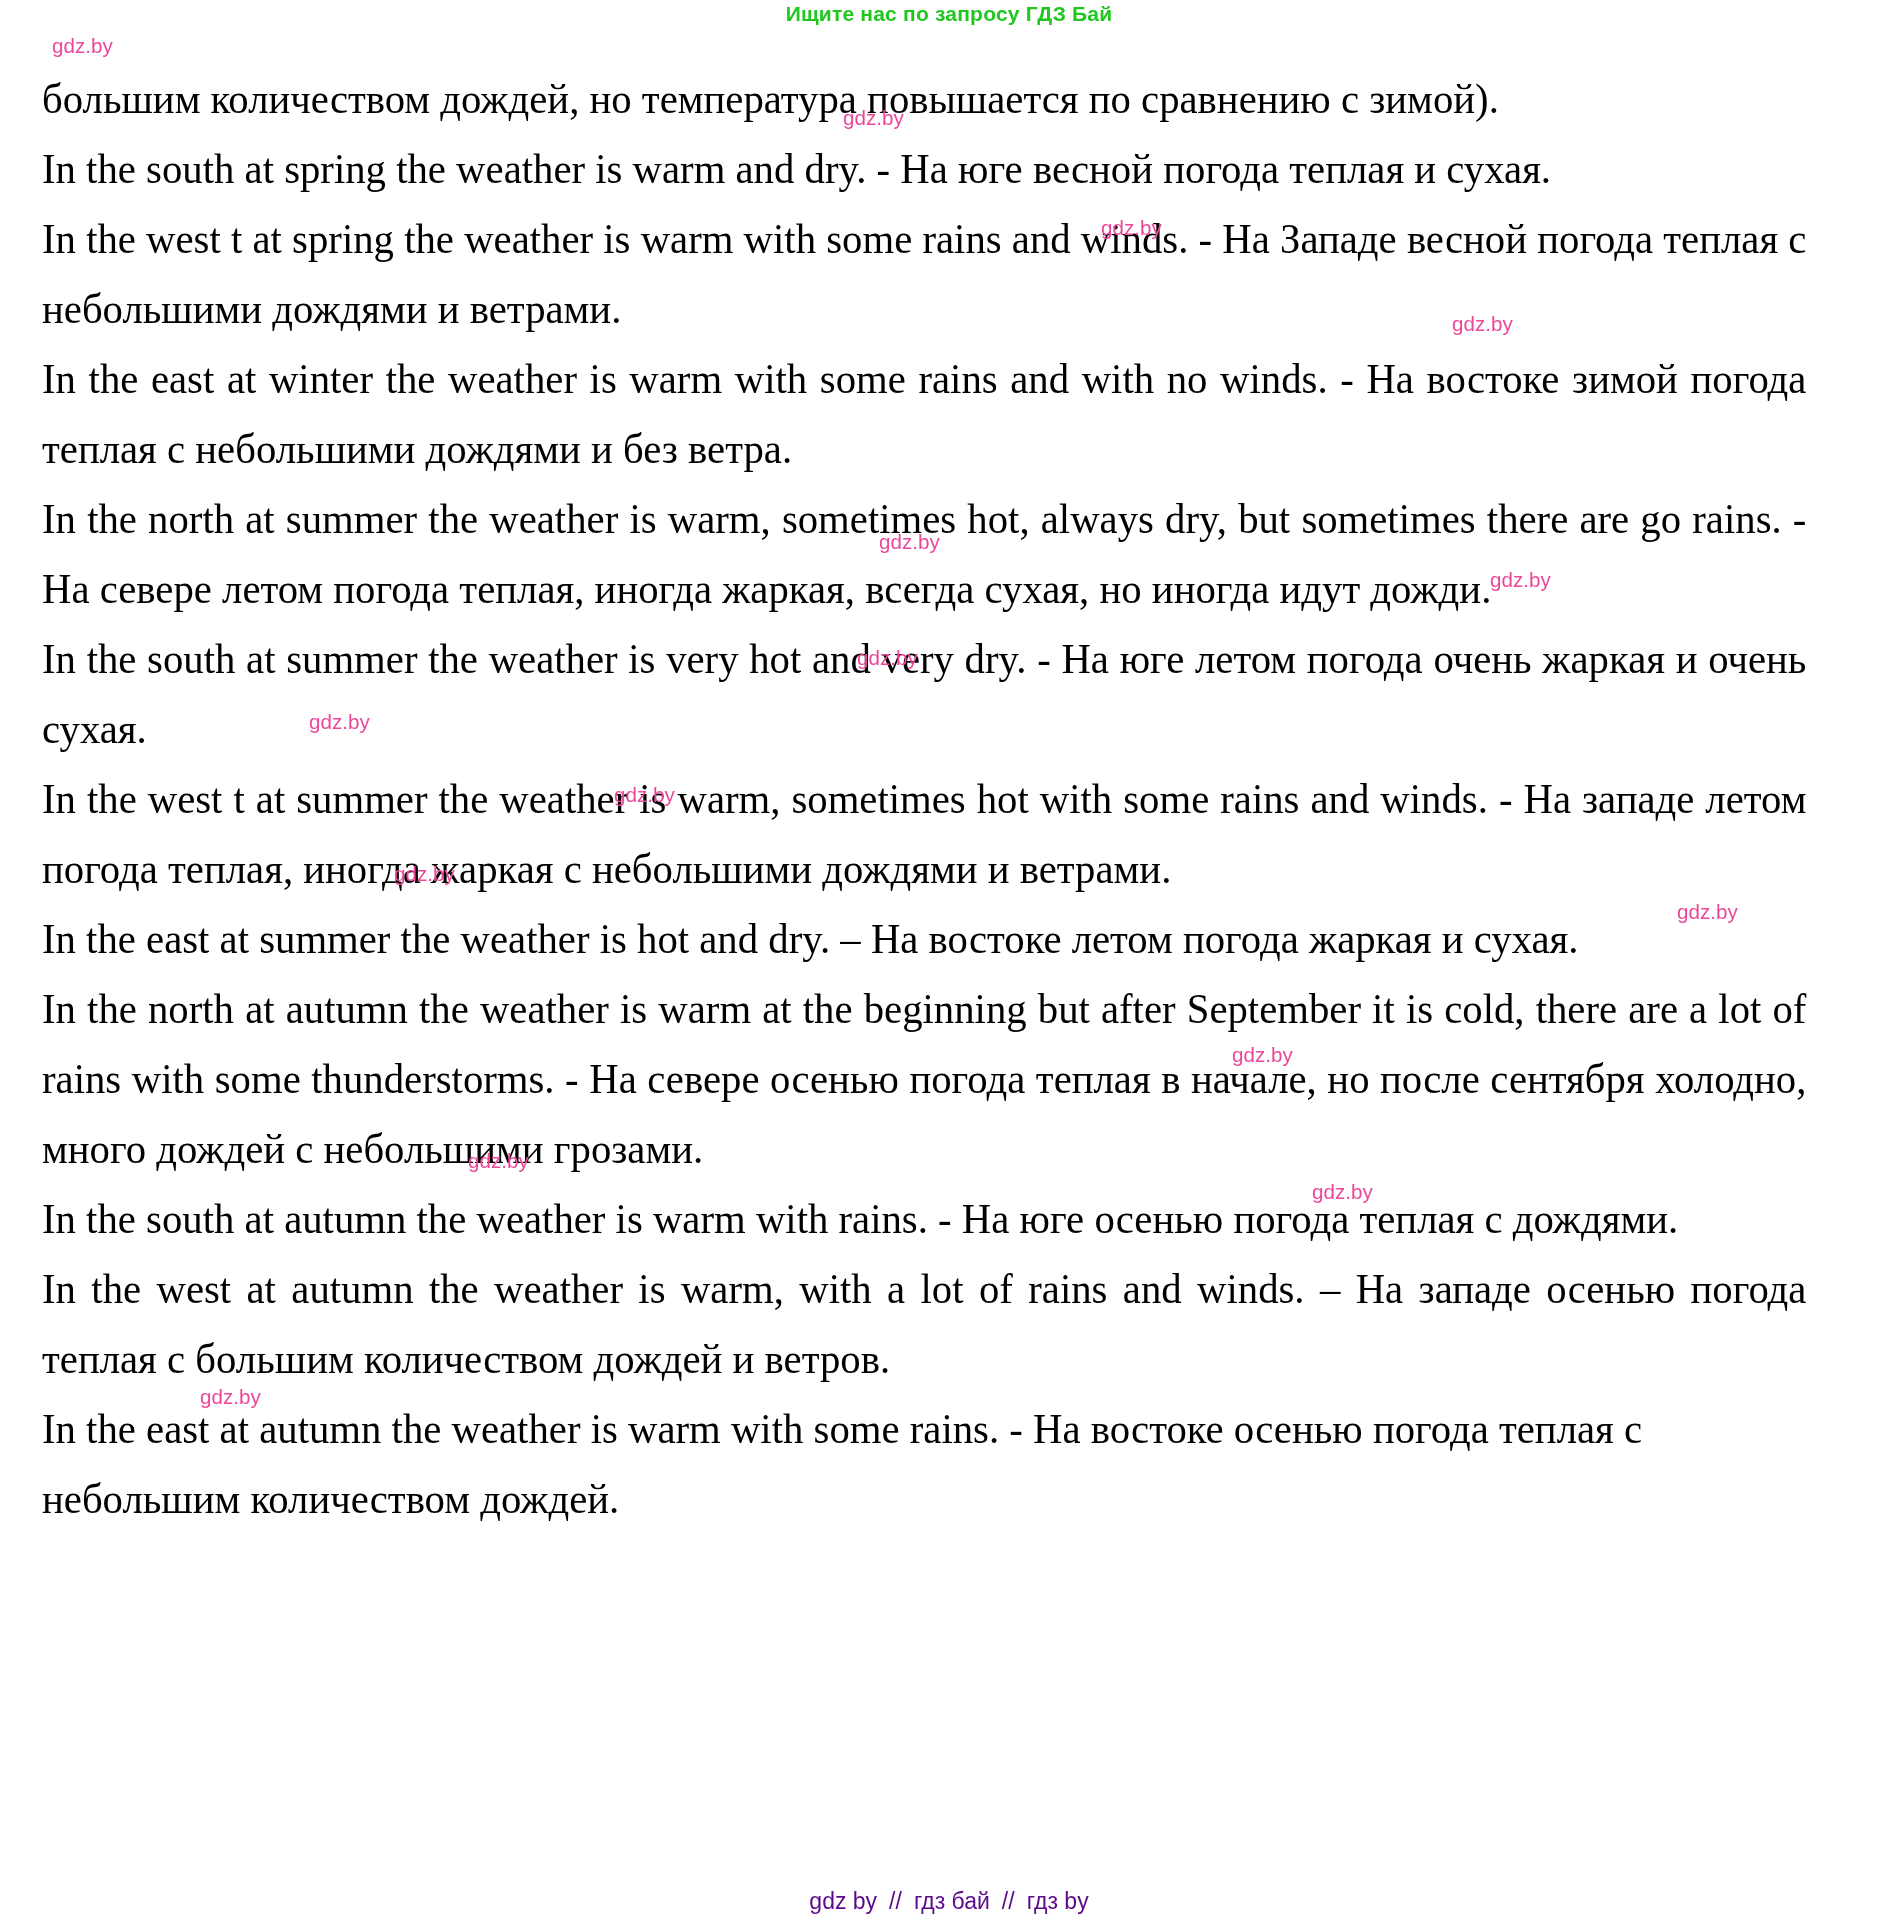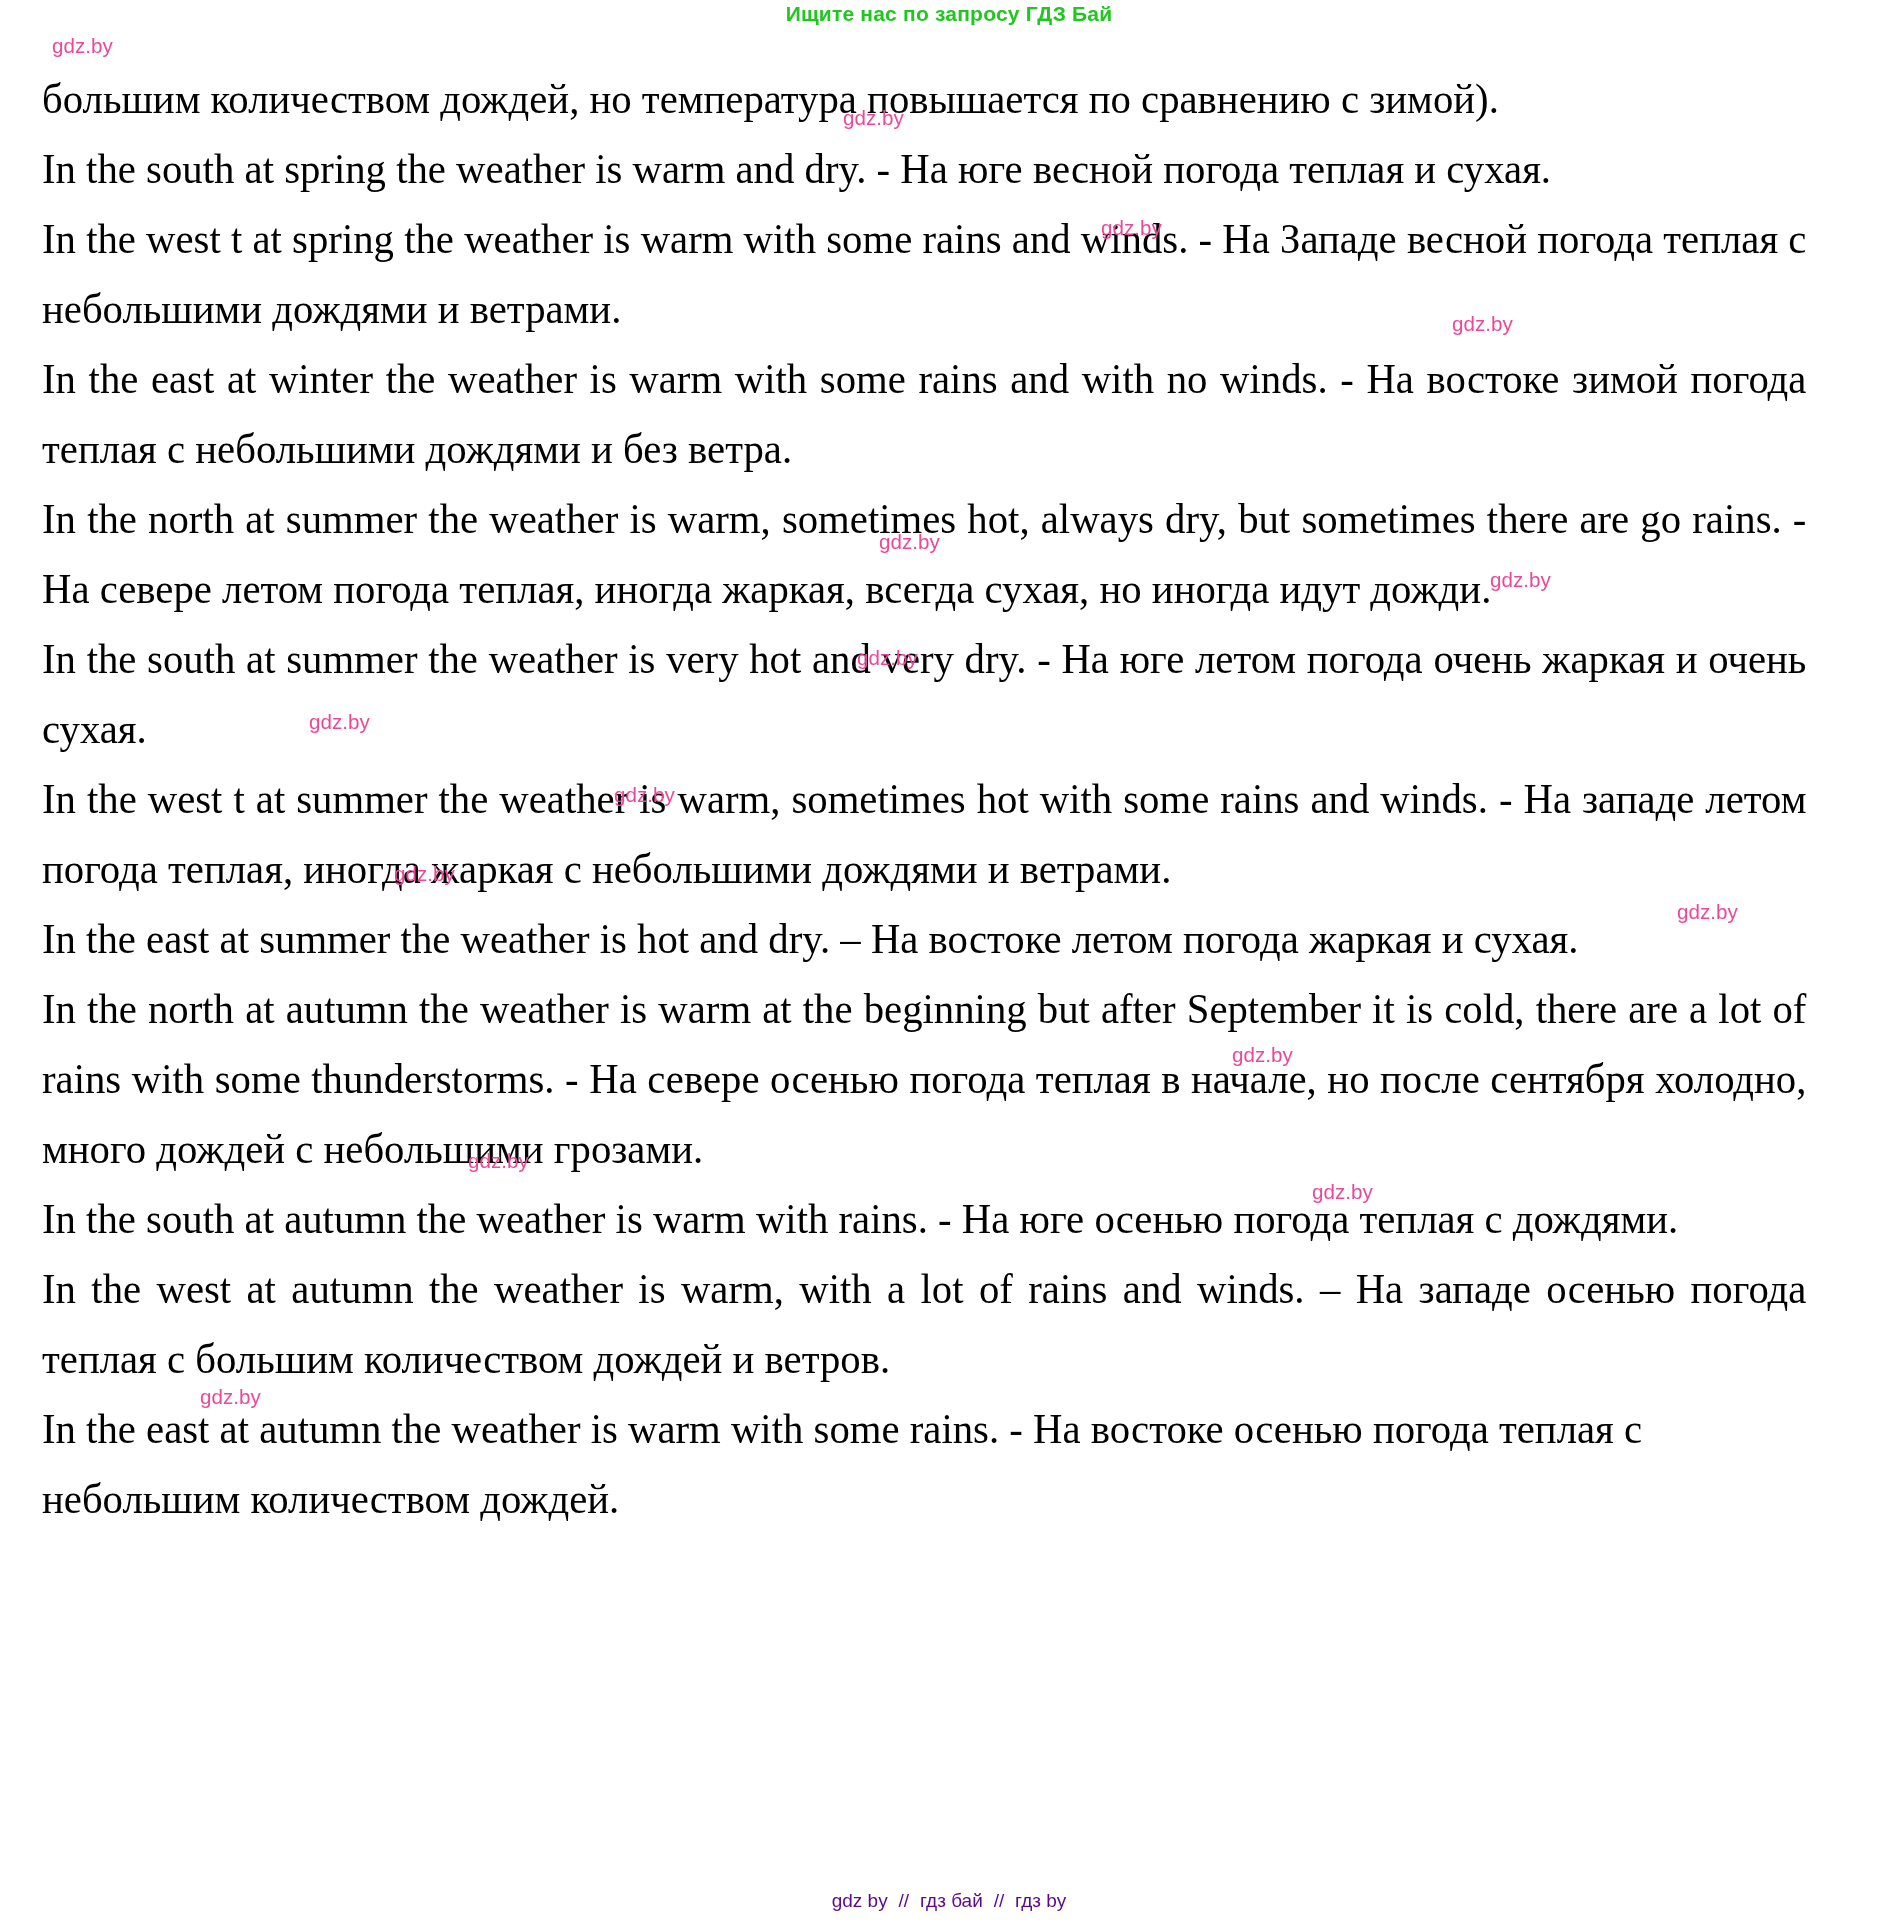--- a/index.html
+++ b/index.html
@@ -66,21 +66,21 @@
   }
 
   
   #footer-links {
     position: absolute;
     left: 0;
     top: 1887px;
     width: 1898px;
     text-align: center;
     font-family: "Liberation Sans", "DejaVu Sans", sans-serif;
-    font-size: 19px;
+    font-size: 23px;
     line-height: 28px;
     color: #5b0b8a;
     white-space: nowrap;
   }
   #footer-links .sep { padding: 0 5.6px; }
 </style>
 </head>
 <body>
 
 <div id="promo-banner">Ищите нас по запросу ГДЗ Бай</div>

